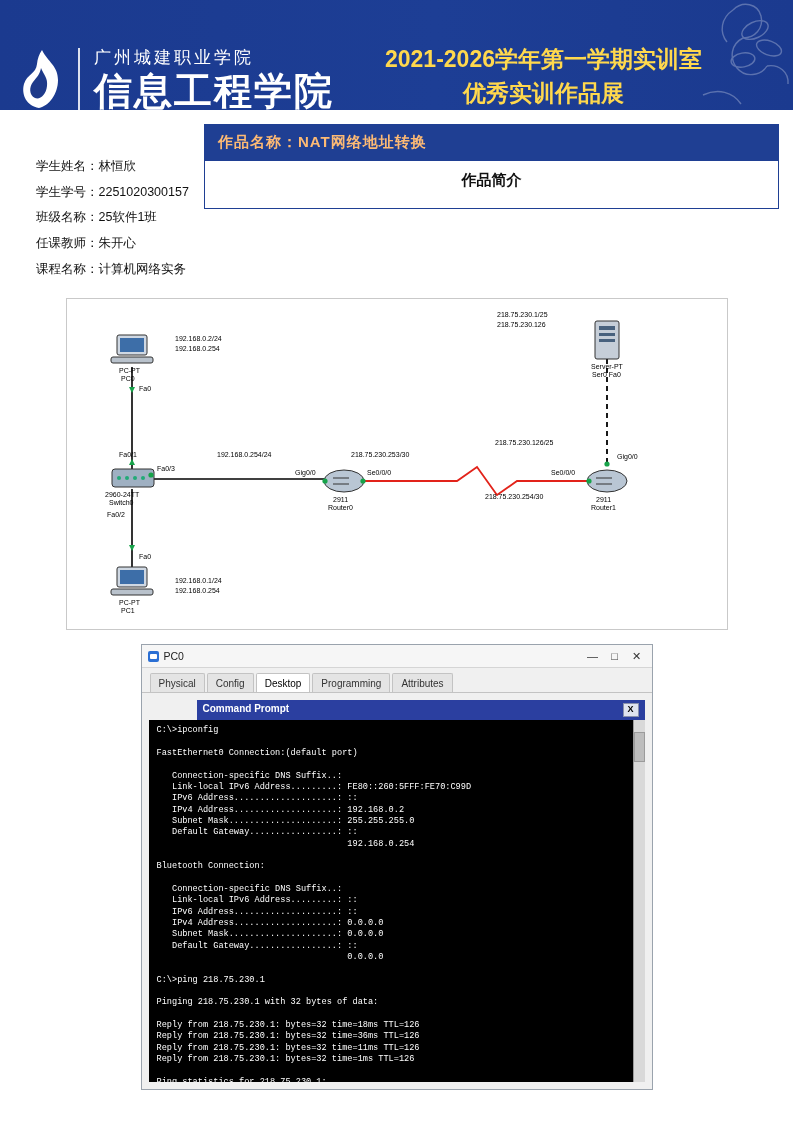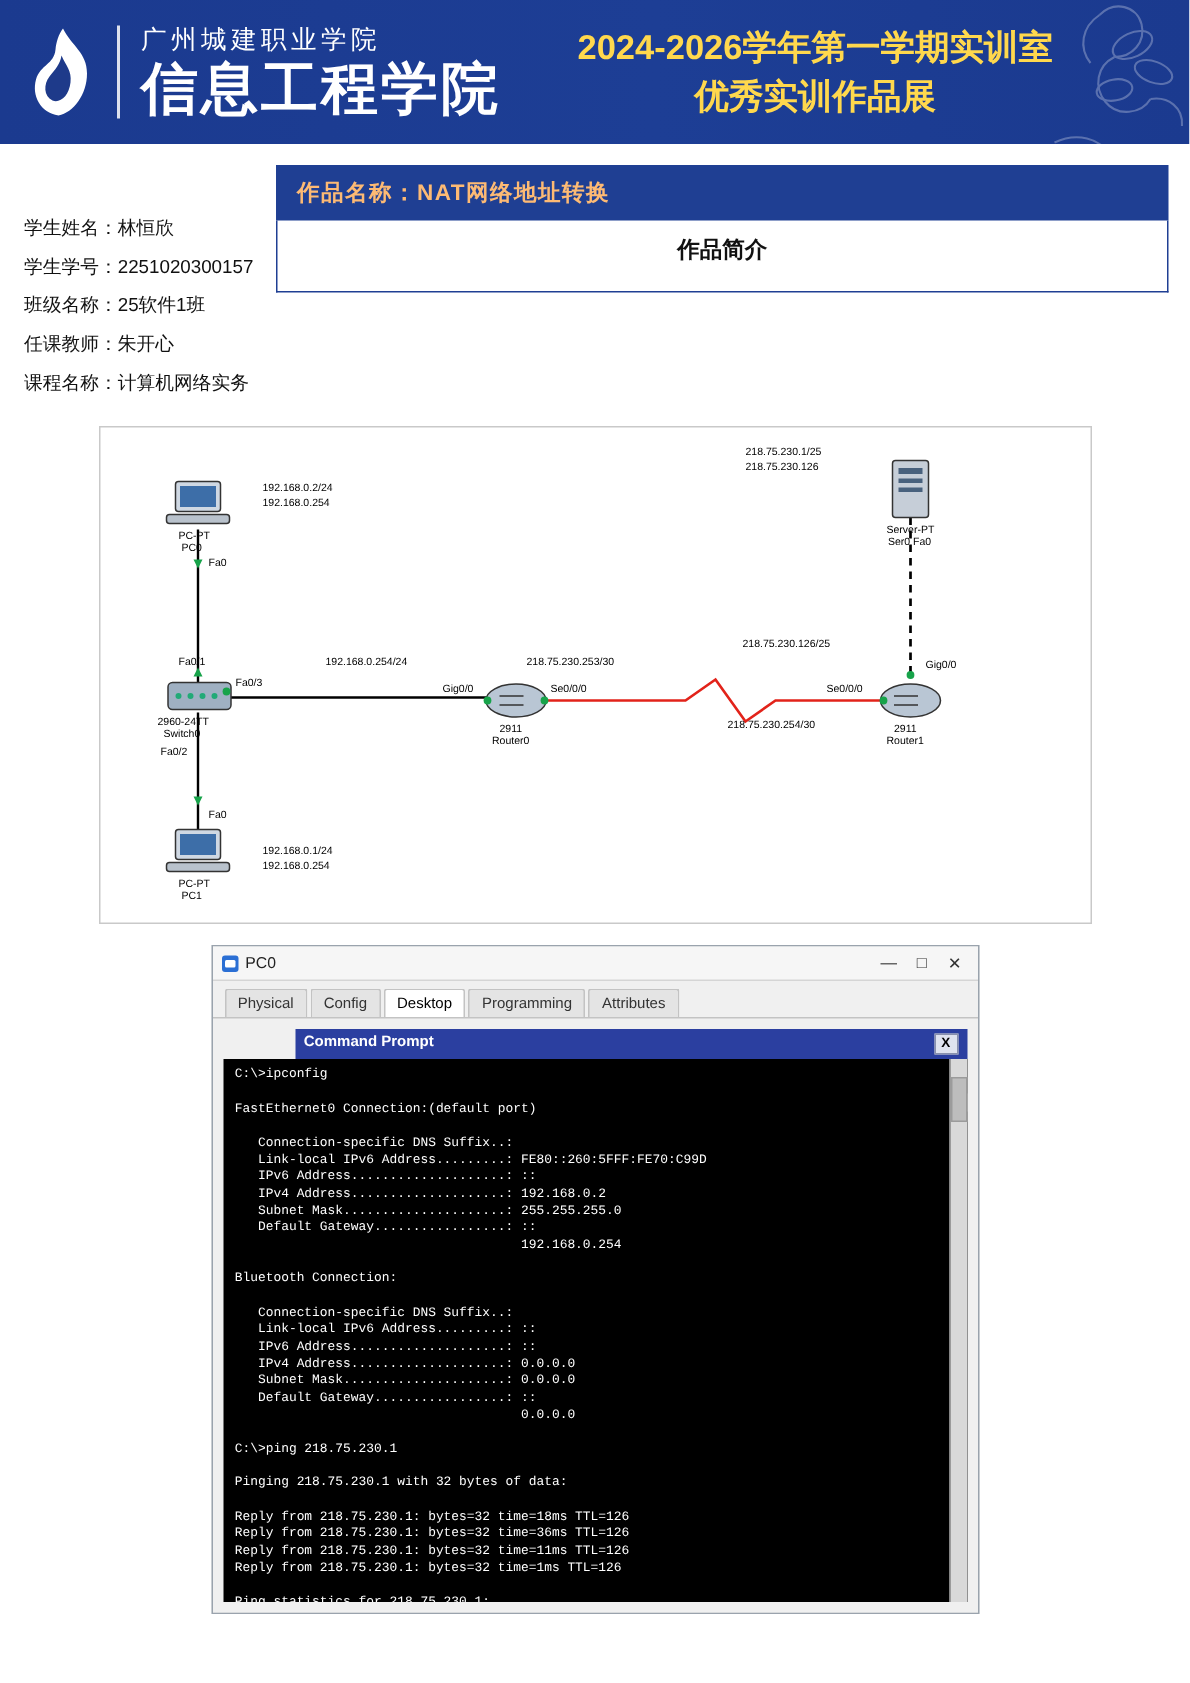--- a/index.html
+++ b/index.html
@@ -8,24 +8,24 @@
     background:#ffffff;
     font-family:"Liberation Sans","DejaVu Sans",sans-serif;
     color:#111;
     overflow:hidden;
     position:relative;
   }
 
   
   .banner{
     position:relative;
-    height:96px;
+    height:110px;
     background:#1e3a8a;
     background:linear-gradient(90deg,#1b3a8f 0%,#1d3e95 55%,#1b3a8f 100%);
-    display:flex;align-items:center;
+    display:flex;align-items:flex-end;
     overflow:hidden;
   }
   .banner .deco{
     position:absolute;top:0;right:0;width:210px;height:115px;opacity:.35;
   }
   .logo-wrap{display:flex;align-items:center;padding-left:18px;z-index:2;}
   .flame{
     width:46px;height:62px;position:relative;margin-right:14px;
   }
   .flame svg{display:block;}
@@ -47,20 +47,21 @@
     margin-top:14px;
     padding:0 14px 0 16px;
   }
   .student-info{
     width:168px;
     font-size:12.5px;
     line-height:2.05;
     color:#111;
     padding-top:30px;
     flex:none;
+    margin-left:20px;
   }
   .work-block{flex:1;}
   .work-title-bar{
     background:#1f3f93;
     color:#fdba74;
     font-weight:bold;
     font-size:15px;
     padding:9px 14px;
     letter-spacing:1px;
   }
@@ -205,21 +206,21 @@
       </svg>
     </div>
     <div class="divider-v"></div>
     <div class="uni-names">
       <div class="uni-sub">广州城建职业学院</div>
       <div class="uni-main">信息工程学院</div>
     </div>
   </div>
 
   <div class="banner-title">
-    <div>2024-2026学年第一学期实训室</div>
+    <div>2021-2026学年第一学期实训室</div>
     <div>优秀实训作品展</div>
   </div>
 </div>
 
 <div class="info-row">
   <div class="student-info">
     <div>学生姓名：林恒欣</div>
     <div>学生学号：2251020300157</div>
     <div>班级名称：25软件1班</div>
     <div>任课教师：朱开心</div>

